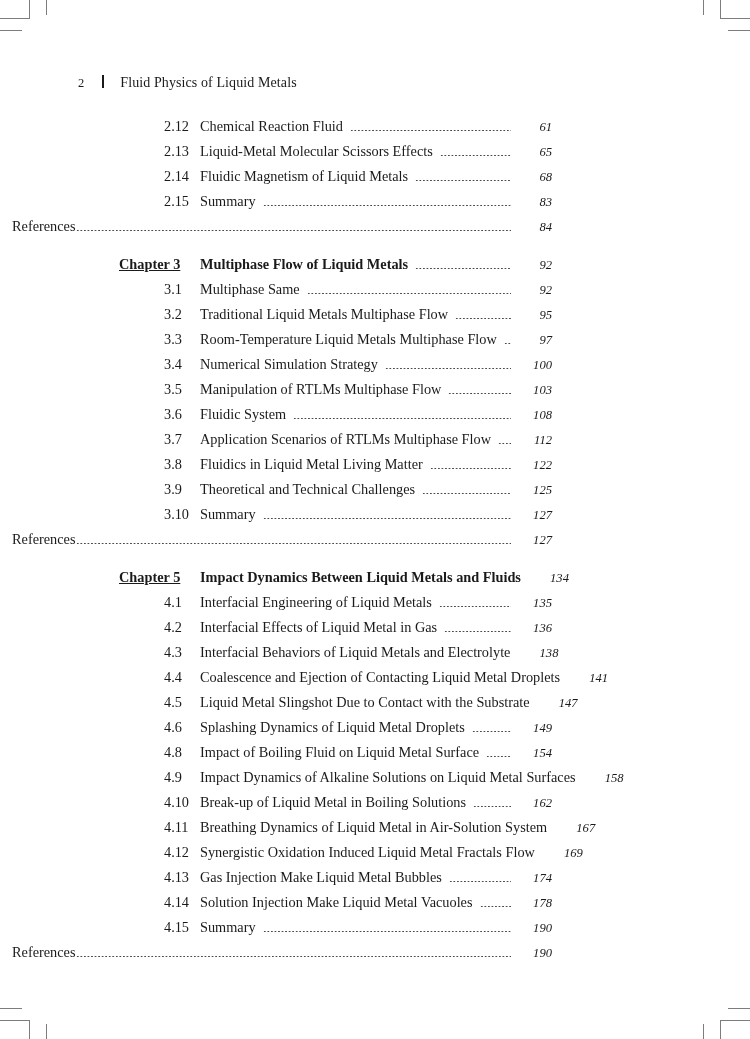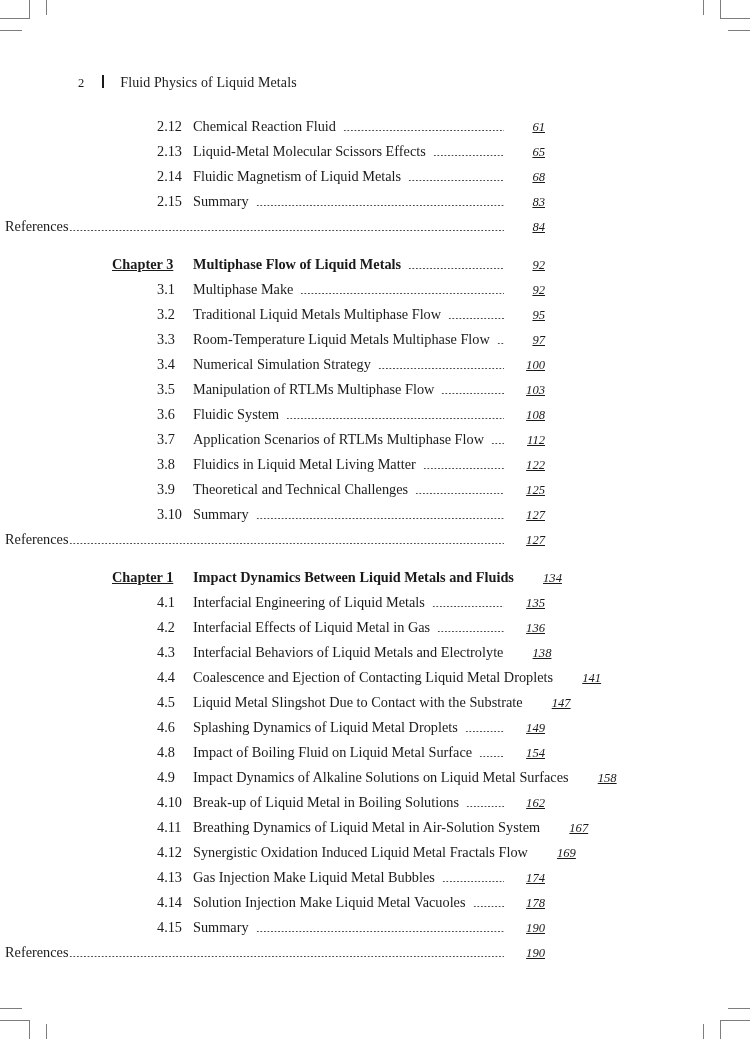--- a/index.html
+++ b/index.html
@@ -81,21 +81,21 @@
     top: 1px;
   }
   .running-head .head-title {
     font-size: 14px;
     letter-spacing: 0.1px;
   }
 
   
   .toc {
     position: absolute;
-    left: 5px;
+    left: 12px;
     top: 118px;
     width: 645px;
   }
 
   .row {
     display: flex;
     align-items: baseline;
     height: 25px;
     font-size: 14.3px;
   }
@@ -150,21 +150,20 @@
   }
 
   .page {
     flex: 0 0 auto;
     width: 34px;
     text-align: right;
     margin-left: 7px;
     margin-right: 105px;
     font-style: italic;
     font-size: 12.6px;
-    text-decoration: underline;
   }
 
   
   .gap-before { margin-top: 13px; }
 </style>
 </head>
 <body>
 
 <div class="crop-mark cm-tl">
   <span class="seg-h a"></span>
@@ -228,21 +227,21 @@
       <span class="page">84</span>
     </div>
     <div class="row row-chapter gap-before">
       <span class="num">Chapter 3</span>
       <span class="title">Multiphase Flow of Liquid Metals</span>
       <span class="leader"></span>
       <span class="page">92</span>
     </div>
     <div class="row row-section">
       <span class="num">3.1</span>
-      <span class="title">Multiphase Make</span>
+      <span class="title">Multiphase Same</span>
       <span class="leader"></span>
       <span class="page">92</span>
     </div>
     <div class="row row-section">
       <span class="num">3.2</span>
       <span class="title">Traditional Liquid Metals Multiphase Flow</span>
       <span class="leader"></span>
       <span class="page">95</span>
     </div>
     <div class="row row-section">
@@ -292,21 +291,21 @@
       <span class="title">Summary</span>
       <span class="leader"></span>
       <span class="page">127</span>
     </div>
     <div class="row row-references">
       <span class="num">References</span>
       <span class="leader"></span>
       <span class="page">127</span>
     </div>
     <div class="row row-chapter gap-before">
-      <span class="num">Chapter 1</span>
+      <span class="num">Chapter 5</span>
       <span class="title">Impact Dynamics Between Liquid Metals and Fluids</span>
       <span class="leader"></span>
       <span class="page">134</span>
     </div>
     <div class="row row-section">
       <span class="num">4.1</span>
       <span class="title">Interfacial Engineering of Liquid Metals</span>
       <span class="leader"></span>
       <span class="page">135</span>
     </div>

